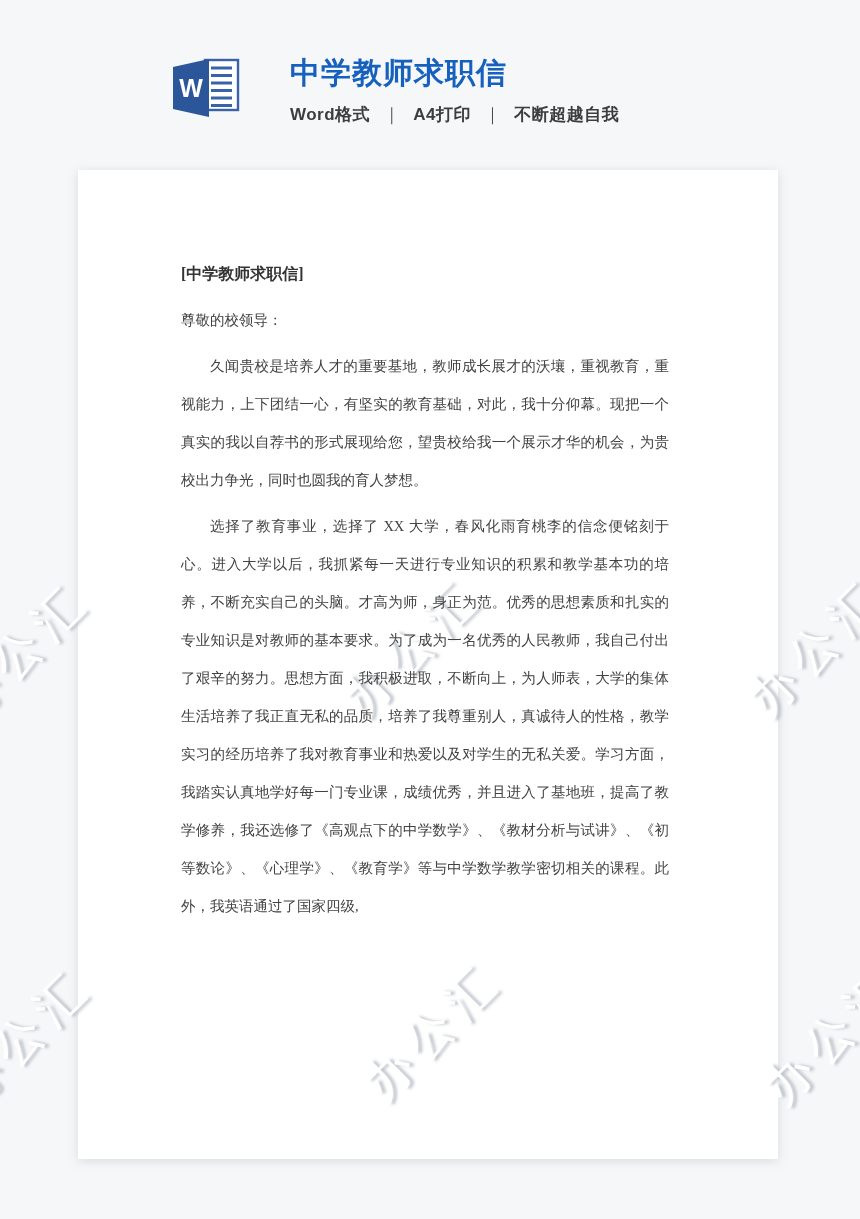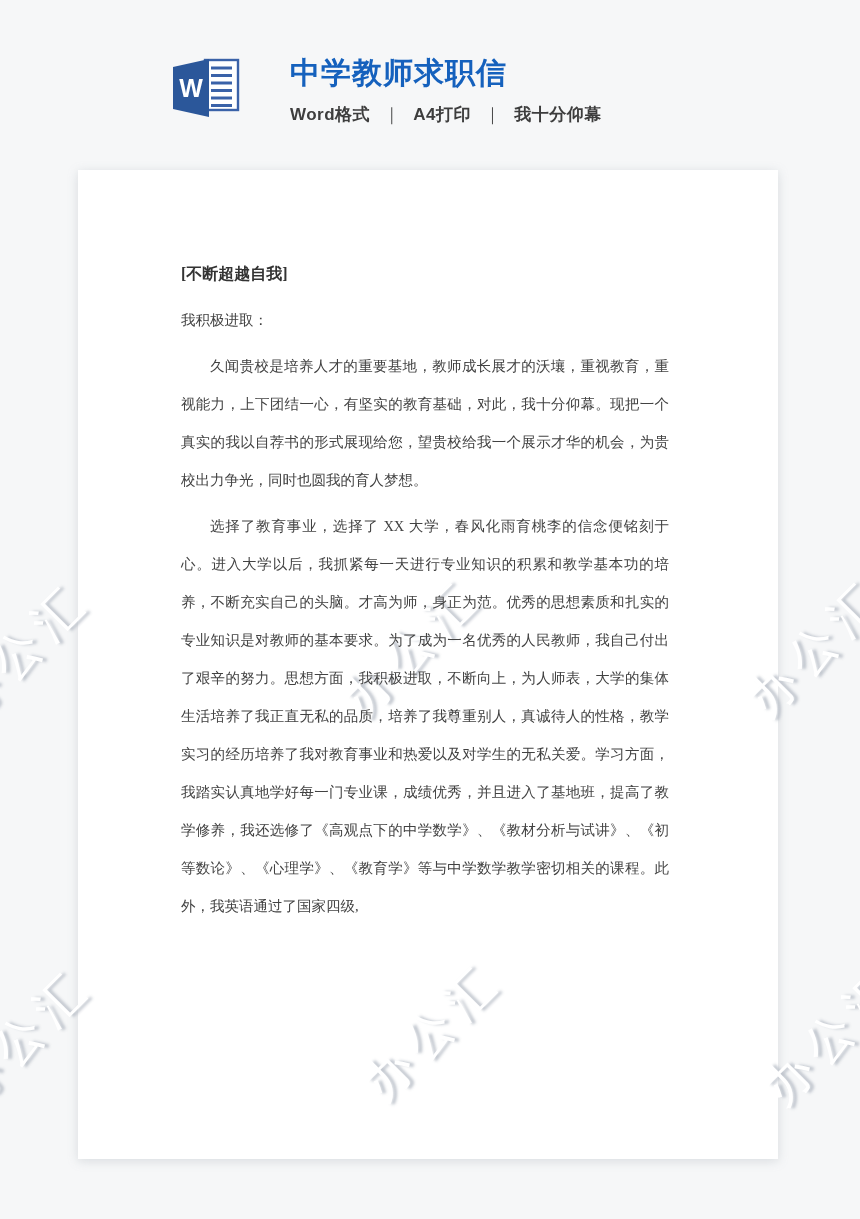--- a/index.html
+++ b/index.html
@@ -71,34 +71,34 @@
         <line x1="43" y1="34.5" x2="64" y2="34.5" stroke="#3a62a8" stroke-width="3"></line>
         <line x1="43" y1="42" x2="64" y2="42" stroke="#3a62a8" stroke-width="3"></line>
         <line x1="43" y1="49.5" x2="64" y2="49.5" stroke="#3a62a8" stroke-width="3"></line>
         <polygon points="5,11 41,3 41,61 5,53" fill="#2b579a"></polygon>
         <text x="23" y="41" text-anchor="middle" font-family="Liberation Sans, sans-serif" font-size="25" font-weight="bold" fill="#ffffff">W</text>
       </svg>
     </span>
     <div class="header-text">
       <h1 class="title">中学教师求职信</h1>
       <div class="subtitle">
-        <span>Word格式</span><span class="sep">｜</span><span>A4打印</span><span class="sep">｜</span><span>我十分仰幕</span>
+        <span>Word格式</span><span class="sep">｜</span><span>A4打印</span><span class="sep">｜</span><span>不断超越自我</span>
       </div>
     </div>
   </div>
 
   <div class="page"></div>
 
   <div class="watermark" style="left:20px;  top:652px;">办公汇</div>
   <div class="watermark" style="left:412px; top:648px;">办公汇</div>
   <div class="watermark" style="left:816px; top:648px;">办公汇</div>
   <div class="watermark" style="left:22px;  top:1038px;">办公汇</div>
   <div class="watermark" style="left:432px; top:1032px;">办公汇</div>
   <div class="watermark" style="left:832px; top:1036px;">办公汇</div>
 
   <div class="doc">
-    <p class="p-heading">[不断超越自我]</p>
-    <p>我积极进取：</p>
+    <p class="p-heading">[中学教师求职信]</p>
+    <p>尊敬的校领导：</p>
     <p class="p-indent">久闻贵校是培养人才的重要基地，教师成长展才的沃壤，重视教育，重视能力，上下团结一心，有坚实的教育基础，对此，我十分仰幕。现把一个真实的我以自荐书的形式展现给您，望贵校给我一个展示才华的机会，为贵校出力争光，同时也圆我的育人梦想。</p>
     <p class="p-indent"><span>选择了教育事业，选择了 XX 大学，春风化雨育桃李的信念便铭刻于心。进入大学以后，我抓紧每一天进行专业知识的积累和教学基本功的培养，不断充实自己的头脑。才高为师，身正为范。优秀的思想素质和扎实的专业知识是对教师的基本要求。为了成为一名优秀的人民教师，我自己付出了艰辛的努力。思想方面，我积极进取，不断向上，为人师表，大学的集体生活培养了我正直无私的品质，培养了我尊重别人，真诚待人的性格，教学实习的经历培养了我对教育事业和热爱以及对学生的无私关爱。学习方面，我踏实认真地学好每一门专业课，成绩优秀，并且进入了基地班，提高了教学修养，我</span><span class="u-mark">还选</span><span>修了《高观点下的中学数学》、《教材分析与试讲》、《初等数论》、《心理学》、《教育学》等与中学数学教学密切相关的课程。此外，我英语通过了国家四级,</span></p>
   </div>
 
 </div>
 
 </body></html>

